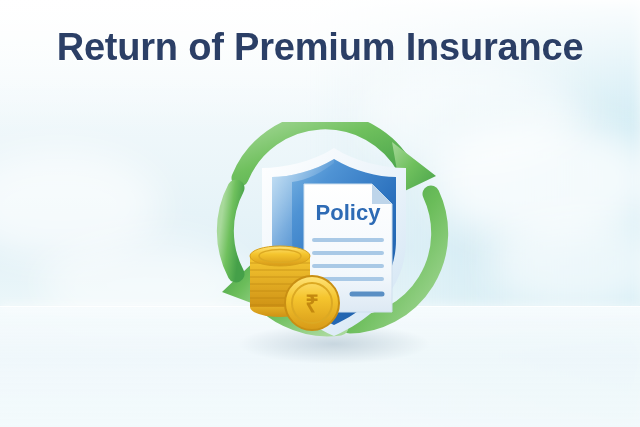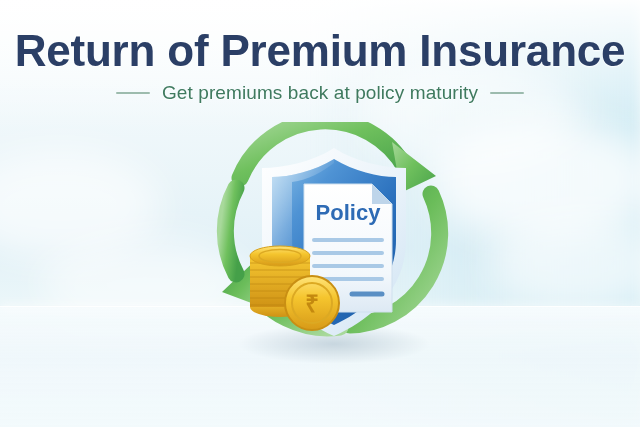--- a/index.html
+++ b/index.html
@@ -26,21 +26,21 @@
     background:linear-gradient(180deg,rgba(255,255,255,.92) 0%,rgba(255,255,255,0) 100%);}
   .horizon{position:absolute;left:0;top:306px;width:640px;height:121px;
     background:linear-gradient(180deg,rgba(246,251,253,.97) 0%,rgba(240,248,251,.9) 40%,rgba(243,250,252,.95) 100%);
     border-top:1px solid rgba(255,255,255,.85);}
   .hglow{position:absolute;left:0;top:298px;width:640px;height:18px;
     background:linear-gradient(180deg,rgba(255,255,255,0),rgba(255,255,255,.75));filter:blur(4px);}
 
   
   .title{
     position:absolute;left:0;top:26px;width:640px;text-align:center;
-    font-size:44px;font-weight:bold;letter-spacing:-.2px;color:#2b3f66;
+    font-size:38px;font-weight:bold;letter-spacing:-.2px;color:#2b3f66;
     text-shadow:0 1px 2px rgba(255,255,255,.9);
   }
   .subwrap{
     position:absolute;left:0;top:82px;width:640px;
     display:flex;align-items:center;justify-content:center;gap:12px;
   }
   .dash{width:34px;height:2px;background:#6d9a84;opacity:.65;border-radius:2px;}
   .subtitle{font-size:19px;color:#3f7a5f;letter-spacing:.1px;text-shadow:0 1px 1px rgba(255,255,255,.9);}
 
   .art{position:absolute;left:200px;top:122px;width:268px;height:248px;}
@@ -56,25 +56,20 @@
   <div class="cloud c2"></div>
   <div class="cloud c3"></div>
   <div class="cloud c4"></div>
   <div class="cloud c5"></div>
   <div class="tintT"></div>
   <div class="hglow"></div>
   <div class="horizon"></div>
 
   <div class="title">Return of Premium Insurance</div>
 
-  <div class="subwrap">
-    <span class="dash"></span>
-    <span class="subtitle">Get premiums back at policy maturity</span>
-    <span class="dash"></span>
-  </div>
 
   <div class="art">
     <svg width="268" height="248" viewBox="0 0 268 248" xmlns="http://www.w3.org/2000/svg">
       <defs>
         <linearGradient id="gArrow" x1="0" y1="0" x2="1" y2="1">
           <stop offset="0%" stop-color="#a8d99b"></stop>
           <stop offset="45%" stop-color="#6fc05d"></stop>
           <stop offset="100%" stop-color="#45a049"></stop>
         </linearGradient>
         <linearGradient id="gArrow2" x1="1" y1="1" x2="0" y2="0">

